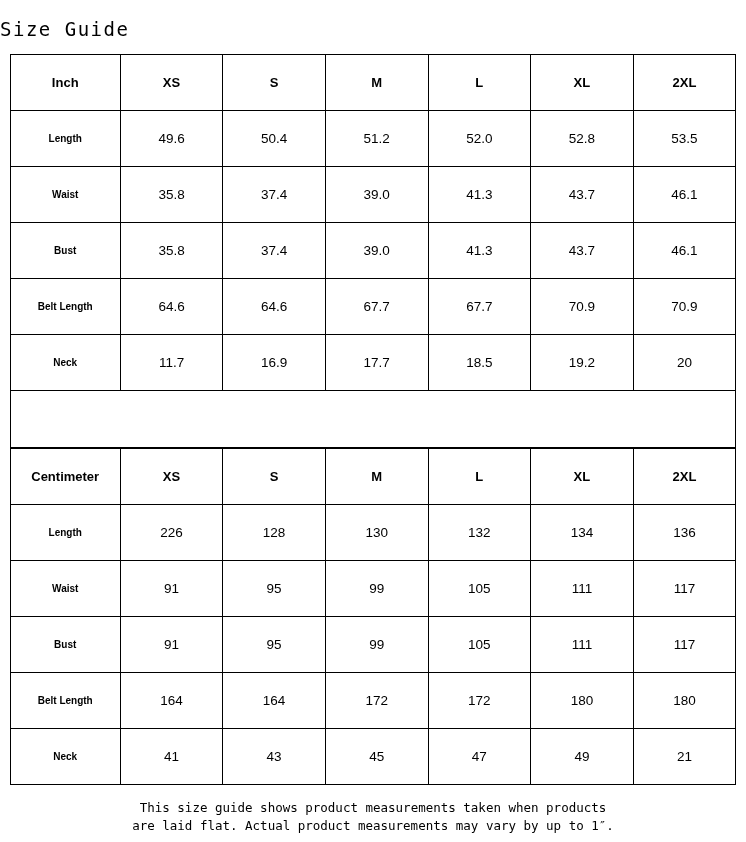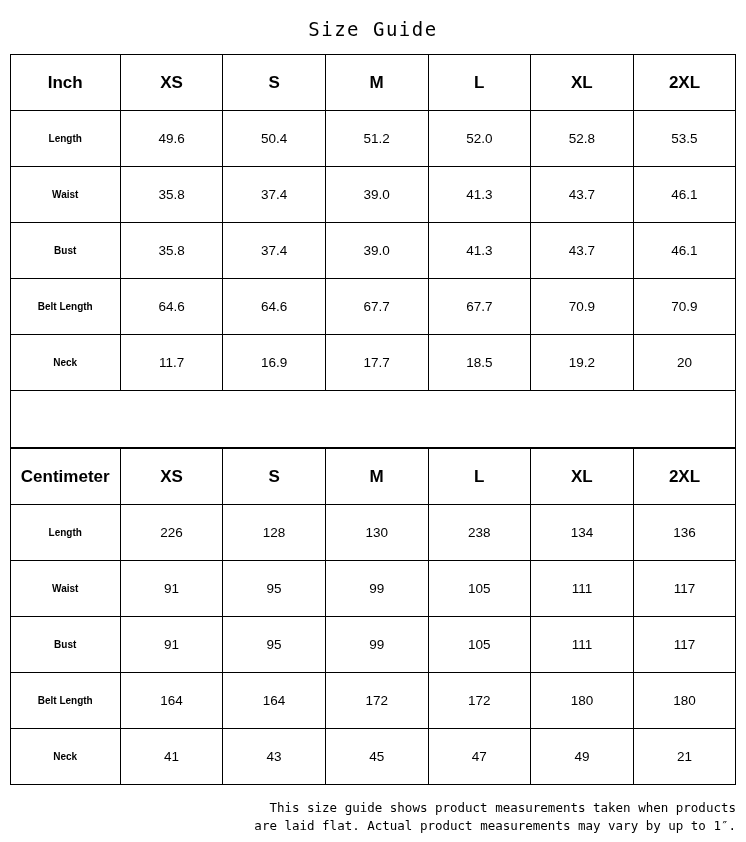--- a/index.html
+++ b/index.html
@@ -17,21 +17,21 @@
   .page {
     width: 746px;
     height: 842px;
     position: relative;
     box-sizing: border-box;
   }
   .title {
     font-family: "DejaVu Sans Mono", monospace;
     font-size: 19px;
     letter-spacing: 1.5px;
-    text-align: center;
+    text-align: left;
     padding-top: 18px;
     padding-bottom: 14px;
     color: #000;
   }
   table.size-table {
     border-collapse: collapse;
     width: 726px;
     margin: 0 auto;
     table-layout: fixed;
   }
@@ -42,37 +42,37 @@
     height: 55px;
     padding: 0;
     color: #000;
   }
   table.size-table td.rowhead {
     font-weight: bold;
     font-size: 10px;
   }
   table.size-table td.colhead {
     font-weight: bold;
-    font-size: 17px;
+    font-size: 13px;
   }
   col.first-col { width: 110px; }
   col.data-col { width: 102.6px; }
   .spacer-block {
     width: 726px;
     margin: 0 auto;
     height: 57px;
     border-left: 1px solid #000;
     border-right: 1px solid #000;
     border-bottom: 1px solid #000;
     box-sizing: border-box;
   }
   .footnote {
     width: 726px;
     margin: 0 auto;
-    text-align: right;
+    text-align: center;
     font-family: "DejaVu Sans Mono", monospace;
     font-size: 12.5px;
     line-height: 18px;
     padding-top: 14px;
     color: #000;
     letter-spacing: 0px;
   }
   .footnote div { white-space: nowrap; }
 </style>
 </head>
@@ -170,21 +170,21 @@
         <td class="colhead">M</td>
         <td class="colhead">L</td>
         <td class="colhead">XL</td>
         <td class="colhead">2XL</td>
       </tr>
       <tr>
         <td class="rowhead">Length</td>
         <td>226</td>
         <td>128</td>
         <td>130</td>
-        <td>238</td>
+        <td>132</td>
         <td>134</td>
         <td>136</td>
       </tr>
       <tr>
         <td class="rowhead">Waist</td>
         <td>91</td>
         <td>95</td>
         <td>99</td>
         <td>105</td>
         <td>111</td>

